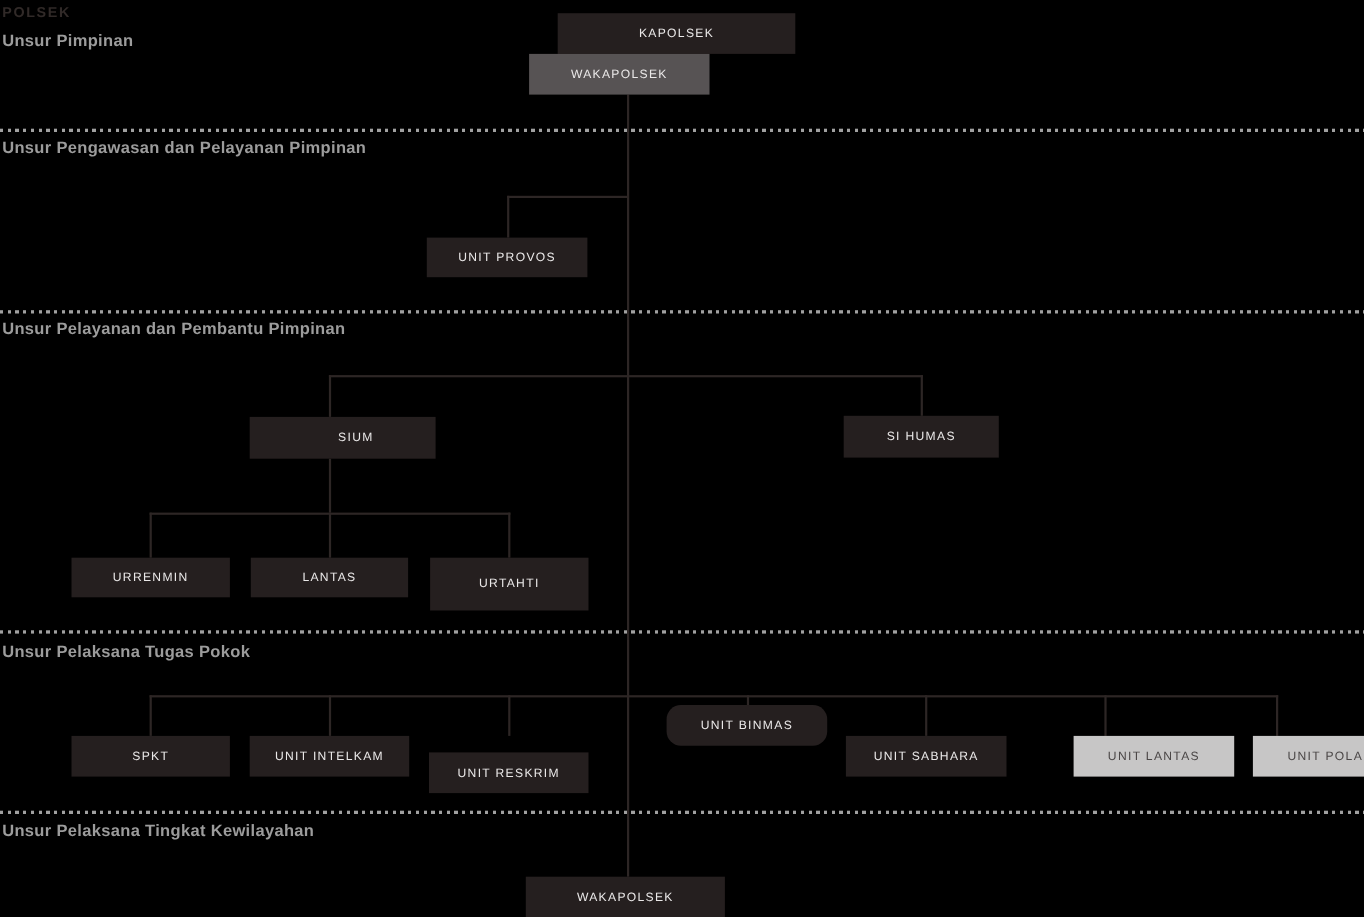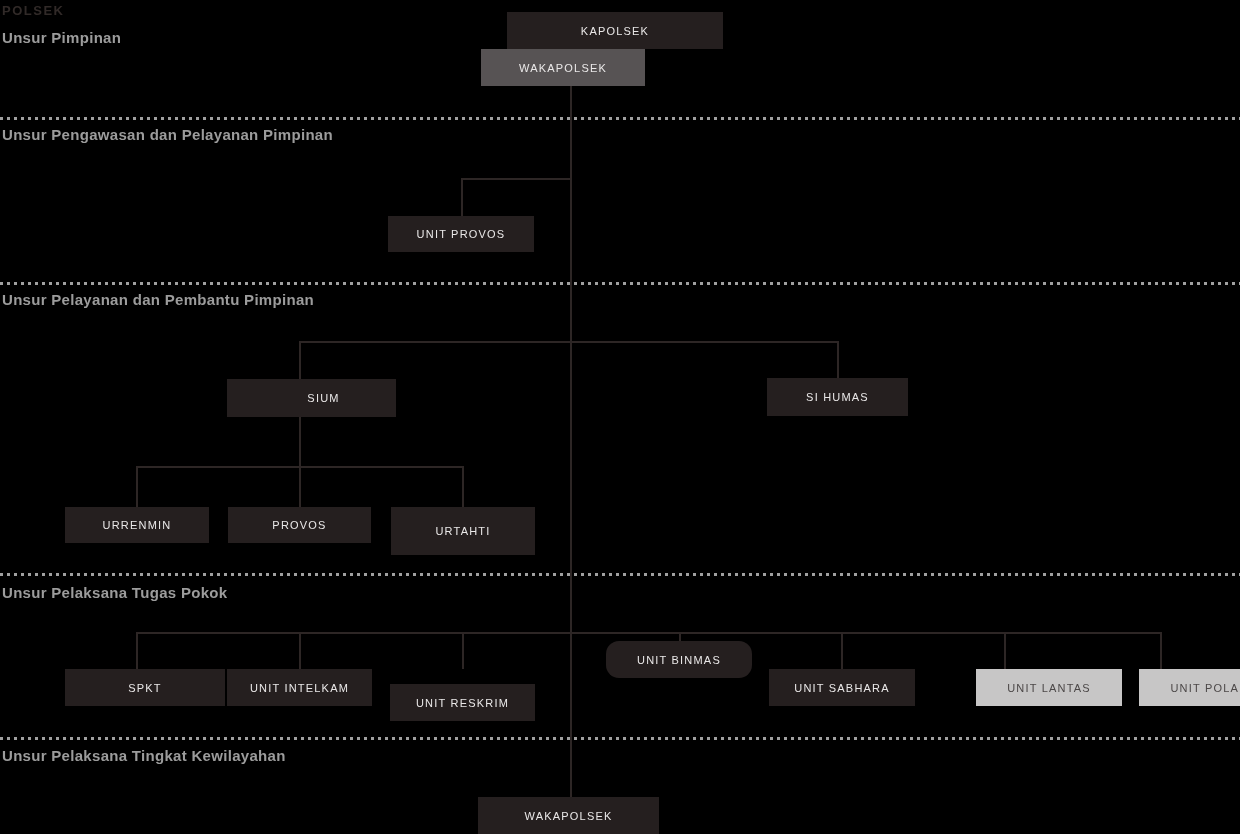--- a/index.html
+++ b/index.html
@@ -94,23 +94,23 @@
       <div class="heading" style="top: 584px; text-align: right;">Unsur Pelaksana Tugas Pokok</div>
       <div class="heading" style="top: 747px;">Unsur Pelaksana Tingkat Kewilayahan</div>
     </div>
   <div id="nodes-layer">
       <div class="node dark" style="left: 507px; top: 12px; width: 216px; height: 37px;">KAPOLSEK</div>
       <div class="node gray" style="left: 481px; top: 49px; width: 164px; height: 37px;">WAKAPOLSEK</div>
       <div class="node dark" style="left: 388px; top: 216px; width: 146px; height: 36px;">UNIT PROVOS</div>
       <div class="node dark" style="left: 227px; top: 379px; width: 145px; height: 38px; padding-left: 24px;">SIUM</div>
       <div class="node dark" style="left: 767px; top: 378px; width: 141px; height: 38px;">SI HUMAS</div>
       <div class="node dark" style="left: 65px; top: 507px; width: 144px; height: 36px;">URRENMIN</div>
-      <div class="node dark" style="left: 228px; top: 507px; width: 143px; height: 36px;">PROVOS</div>
+      <div class="node dark" style="left: 228px; top: 507px; width: 143px; height: 36px;">LANTAS</div>
       <div class="node dark" style="left: 391px; top: 507px; width: 144px; height: 48px;">URTAHTI</div>
-      <div class="node dark" style="left: 65px; top: 669px; width: 160px; height: 37px;">SPKT</div>
+      <div class="node dark" style="left: 65px; top: 669px; width: 144px; height: 37px;">SPKT</div>
       <div class="node dark" style="left: 227px; top: 669px; width: 145px; height: 37px;">UNIT INTELKAM</div>
       <div class="node dark" style="left: 390px; top: 669px; width: 145px; height: 37px; margin-top: 15px;">UNIT RESKRIM</div>
       <div class="node dark" style="left: 606px; top: 641px; width: 146px; height: 37px; border-radius: 13px;">UNIT BINMAS</div>
       <div class="node dark" style="left: 769px; top: 669px; width: 146px; height: 37px;">UNIT SABHARA</div>
       <div class="node light" style="left: 932px; top: 669px; width: 146px; height: 37px;">UNIT LANTAS</div>
       <div class="node light" style="left: 1095px; top: 669px; width: 145px; height: 37px;">UNIT POLAIR</div>
       <div class="node dark" style="left: 478px; top: 797px; width: 181px; height: 37px;">WAKAPOLSEK</div>
     </div>
 </div>
 

